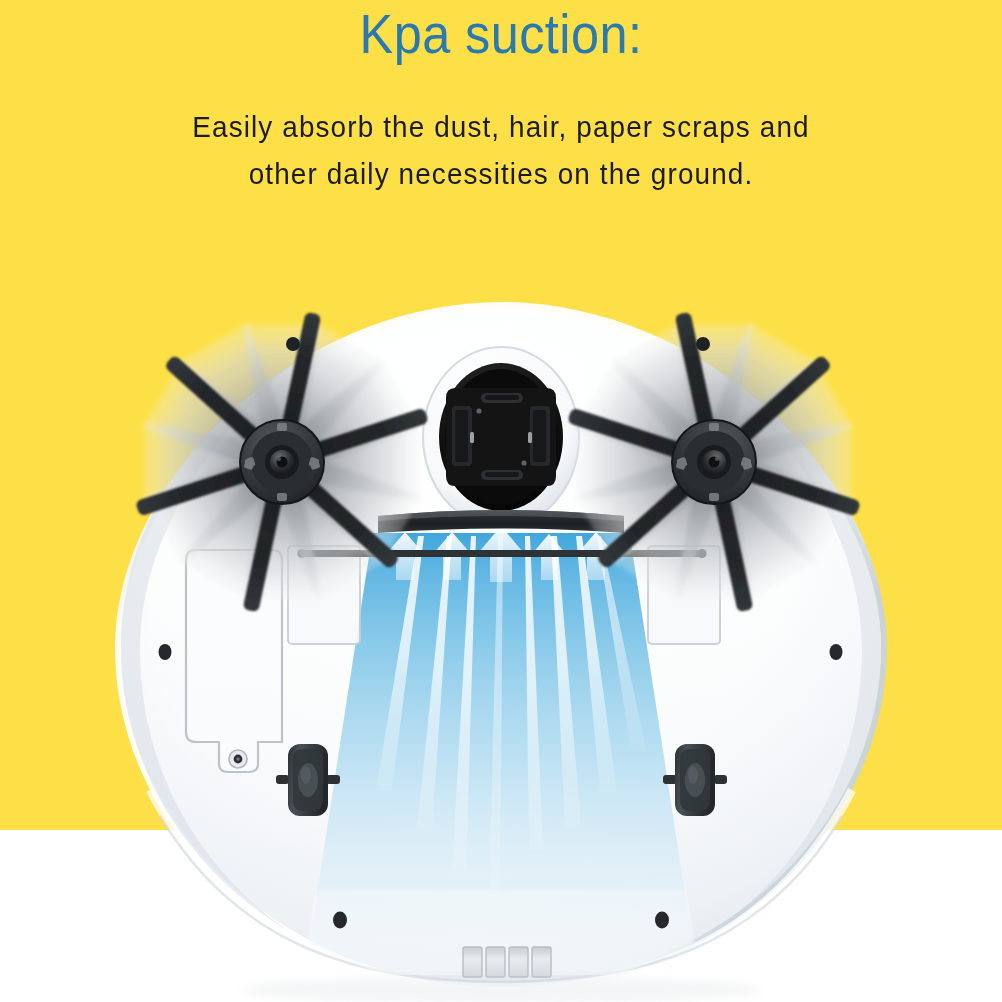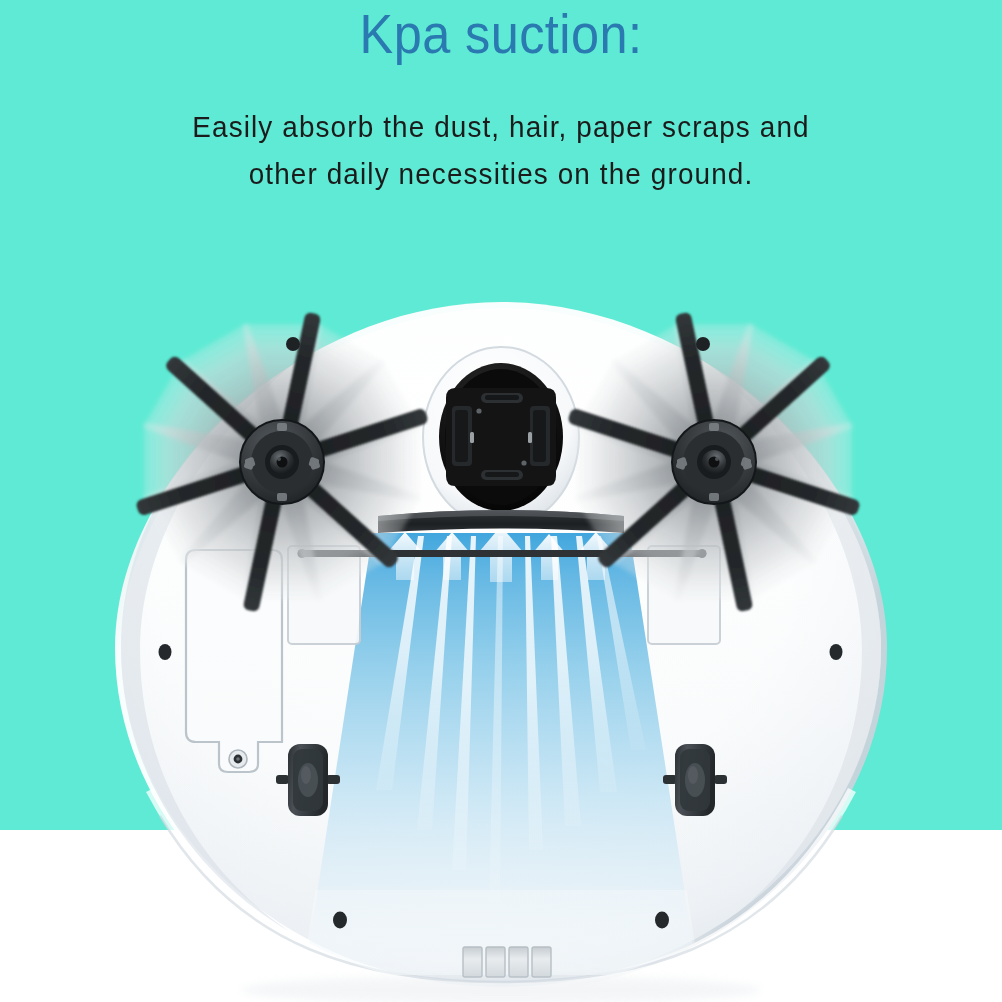--- a/index.html
+++ b/index.html
@@ -4,21 +4,21 @@
 <title>Kpa suction</title>
 <style>
   html,body{margin:0;padding:0;}
   body{
     width:1002px;height:1002px;
     background:#ffffff;
     font-family:"Liberation Sans",sans-serif;
     overflow:hidden;
     position:relative;
   }
-  #stage{position:absolute;left:0;top:0;width:1002px;height:830px;background:#5eead4;}
+  #stage{position:absolute;left:0;top:0;width:1002px;height:830px;background:#fde047;}
 
   
   .title{
     position:absolute;left:0;top:3px;width:1002px;
     text-align:center;
     font-size:56px;
     line-height:62px;
     font-weight:400;
     color:#2a79b0;
     letter-spacing:0.5px;

